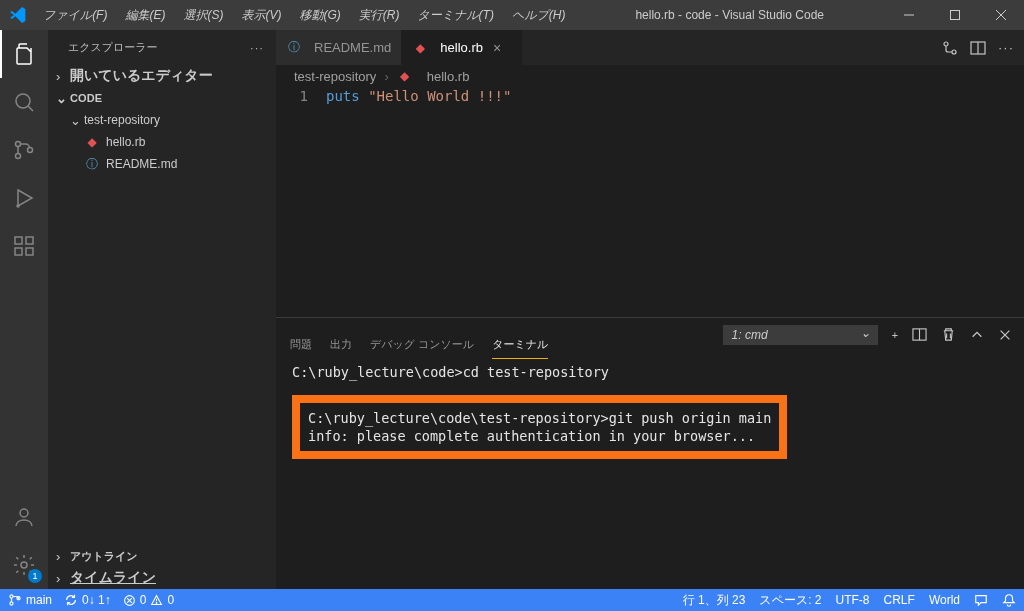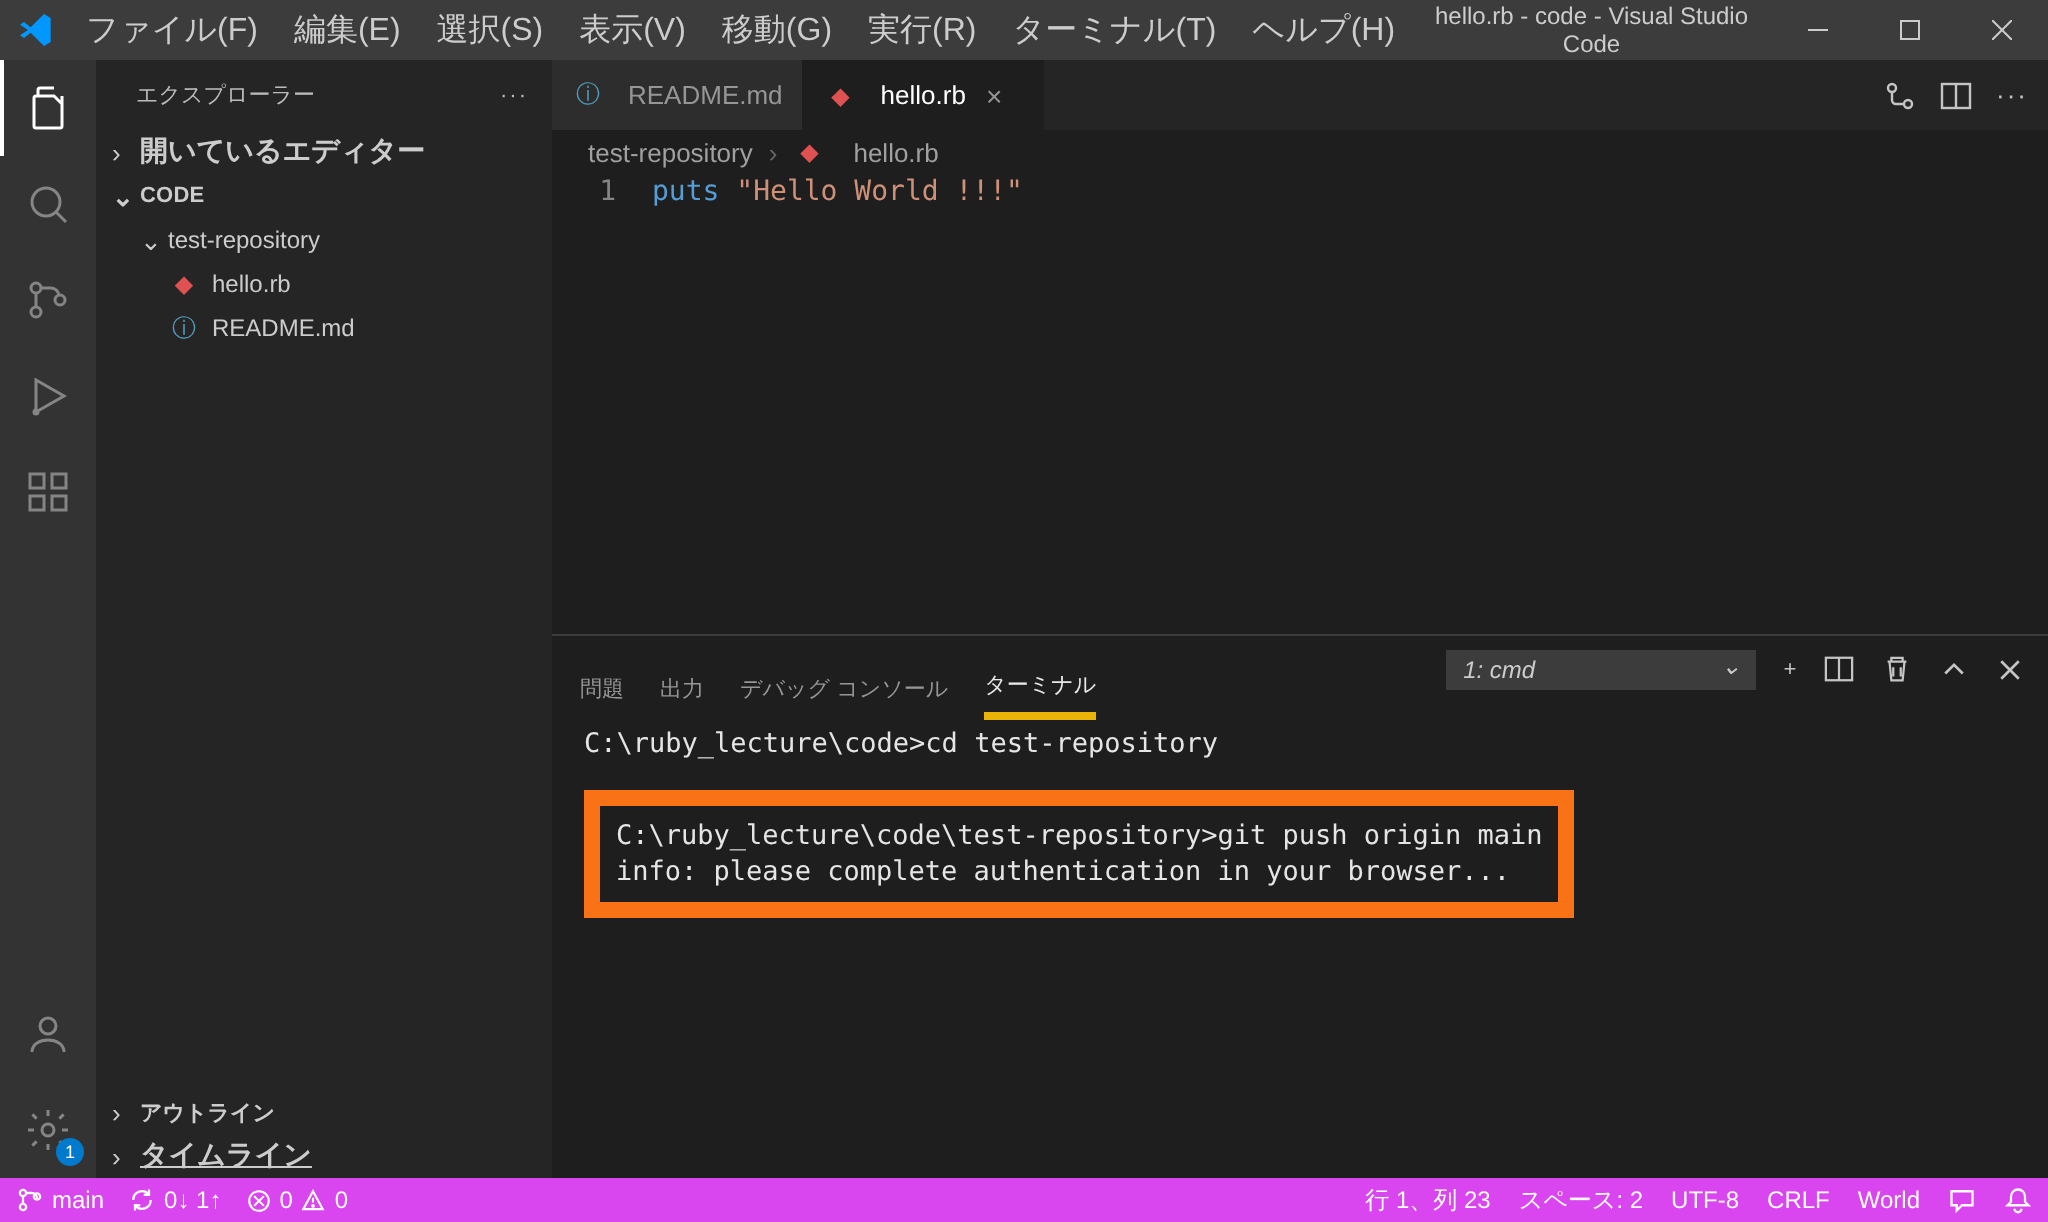--- a/index.html
+++ b/index.html
@@ -14,21 +14,21 @@
 }
 .titlebar {
   height: 30px;
   background: #3c3c3c;
   display: flex;
   align-items: center;
   color: #cccccc;
 }
 .titlebar .logo { width: 35px; display:flex; align-items:center; justify-content:center; }
 .titlebar .menu { display: flex; gap: 2px; }
-.titlebar .menu span { padding: 4px 8px; font-size: 16px; cursor: default; }
+.titlebar .menu span { padding: 4px 8px; font-size: 12px; cursor: default; font-style: italic; }
 .titlebar .title { flex: 1; text-align: center; font-size: 12px; color: #cccccc; }
 .titlebar .wincontrols { display:flex; }
 .titlebar .wincontrols div { width: 46px; height:30px; display:flex; align-items:center; justify-content:center; color:#ccc; }
 .main { display:flex; height: 559px; }
 .activitybar {
   width: 48px;
   background: #333333;
   display:flex;
   flex-direction: column;
   justify-content: space-between;
@@ -90,31 +90,31 @@
 .code .str { color:#ce9178; }
 .panel {
   height:272px; background:#1e1e1e; border-top:1px solid #3c3c3c;
   display:flex; flex-direction:column;
 }
 .panel-tabs {
   height:33px; display:flex; align-items:center; padding-left:14px;
   font-size:11px; gap:18px; color:#969696;
 }
 .panel-tabs .ptab { padding:6px 0; cursor:default;margin-top:20px;}
-.panel-tabs .ptab.active { color:#e7e7e7; border-bottom:4px solid #eab308; }
+.panel-tabs .ptab.active { color:#e7e7e7; border-bottom:1px solid #eab308; }
 .panel-right { margin-left:auto; display:flex; align-items:center; gap:14px; padding-right:12px; color:#c5c5c5;font-style:italic; }
 .panel-select { background:#3c3c3c; color:#ccc; border:1px solid #3c3c3c; padding:2px 22px 2px 8px; width:155px; font-size:12px; position:relative;}
 .panel-select::after { content:'⌄'; position:absolute; right:6px; top:0; color:#ccc;}
 .terminal-body {
   flex:1; padding:12px 16px; font-family: Consolas, monospace; font-size:13.5px;
   line-height:18px; color:#e5e5e5;
 }
 .redbox { border:8px solid #f97316; padding:6px 8px; margin-top:14px; display:inline-block; }
 .statusbar {
-  height:22px; background:#d946ef; color:#fff; display:flex; align-items:center;
+  height:22px; background:#3b82f6; color:#fff; display:flex; align-items:center;
   font-size:12px; padding:0 8px; gap:12px;
 }
 .statusbar .sbleft { display:flex; align-items:center; gap:12px; }
 .statusbar .sbright { margin-left:auto; display:flex; align-items:center; gap:14px; }
 .sb-item { display:flex; align-items:center; gap:4px; }
 svg { display:block; }
 .ellipsis { letter-spacing:1px; }
 </style>
 </head>
 <body>

